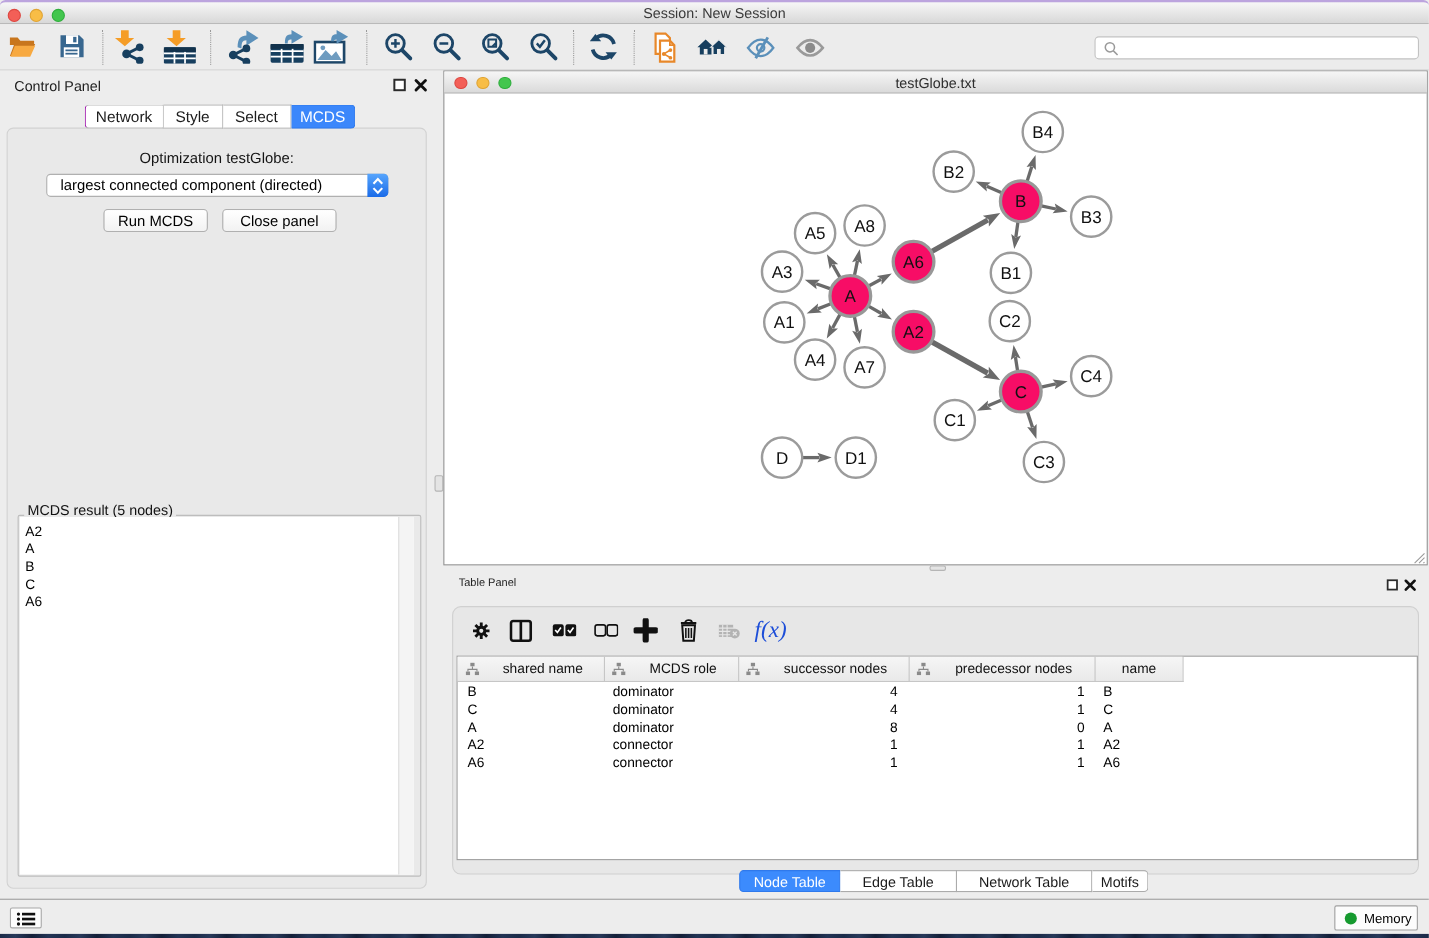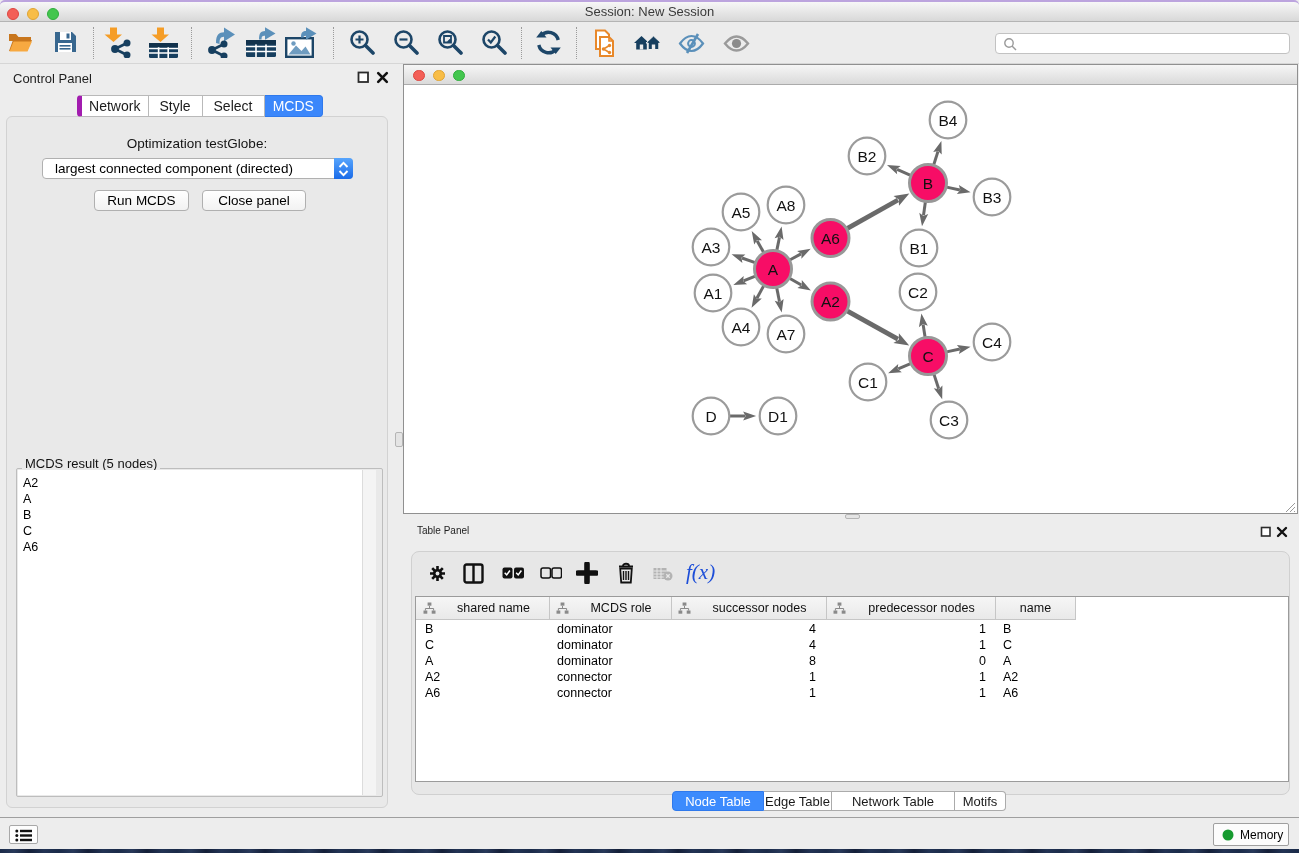--- a/index.html
+++ b/index.html
@@ -22,21 +22,21 @@
 #searchbox { position:absolute; left:995px; top:11px; width:295px; height:21px;
   background:#fff; border:1px solid #c2c2c2; border-radius:4px; }
 
 #cp-title { left:13px; top:71px; font-size:13px; color:#1e1e1e; }
 .winbtn { position:absolute; }
 #cp-box { left:6px; top:116px; width:382px; height:692px; background:#e9e9e9;
   border:1px solid #d2d2d2; border-radius:6px; }
 .tabrow { position:absolute; display:flex; }
 .tab { height:22px; line-height:21px; background:#fff; border:1px solid #b9b9b9;
   border-left:none; font-size:14px; color:#1c1c1c; text-align:center; }
-.tab.first { border-left:5px solid #a21caf; border-radius:4px 0 0 4px; }
+.tab.first { border-left:1px solid #a21caf; border-radius:4px 0 0 4px; }
 .tab.last { border-radius:0 4px 4px 0; }
 .tab.sel { background:#3b87fb; border-color:#2f79ec; color:#fff; }
 #opt-label { left:0; top:136px; width:394px; text-align:center; font-size:13.5px; color:#141414; }
 #mcds-select { left:42px; top:158px; width:311px; height:21px; background:#fff;
   border:1px solid #b0b0b0; border-radius:4px; }
 #mcds-select .txt { position:absolute; left:12px; top:2px; font-size:13.5px; color:#000; }
 #mcds-select .cap { position:absolute; right:-1px; top:-1px; width:19px; height:21px;
   border-radius:0 4px 4px 0; background:linear-gradient(#57a5fd,#1a6be8); }
 .btn { position:absolute; height:21px; background:linear-gradient(#ffffff,#f2f2f2);
   border:1px solid #b0b0b0; border-radius:4px;
@@ -258,20 +258,21 @@
 <div class="abs" id="mcds-scroll"></div>
 
 <div class="grab" style="left:395px;top:432px;width:8px;height:15px;"></div>
 <div class="grab" style="left:845px;top:514px;width:15px;height:5px;"></div>
 
 <div class="abs" id="iframe1">
   <div id="if-titlebar">
     <div class="tl2" style="left:9px;background:#f35f57;border:1px solid #dd4741;"></div>
     <div class="tl2" style="left:29px;background:#f8bd46;border:1px solid #e0a434;"></div>
     <div class="tl2" style="left:49px;background:#43c64e;border:1px solid #2fae3d;"></div>
+    <div id="if-title">testGlobe.txt</div>
   </div>
   <svg style="position:absolute;left:880px;top:436px" width="12" height="12" viewBox="0 0 12 12">
     <path d="M11 2 L2 11 M11 6 L6 11 M11 10 L10 11" stroke="#9a9a9a" stroke-width="1"></path>
   </svg>
   <svg style="position:absolute;left:0px;top:20px" width="893px" height="428px" viewBox="403 85 893 428" font-family="Liberation Sans, sans-serif">
 <line x1="762.7" y1="252.4" x2="756.1" y2="240.7" stroke="#6a6a6a" stroke-width="3.0"></line>
 <polygon points="750.7,231.1 761.0,240.2 755.9,240.3 753.2,244.6" fill="#6a6a6a"></polygon>
 <line x1="775.8" y1="250.4" x2="778.5" y2="237.2" stroke="#6a6a6a" stroke-width="3.0"></line>
 <polygon points="780.6,226.5 782.5,240.1 778.6,236.8 773.6,238.3" fill="#6a6a6a"></polygon>
 <line x1="754.1" y1="262.6" x2="741.0" y2="258.0" stroke="#6a6a6a" stroke-width="3.0"></line>
@@ -474,21 +475,21 @@
   <div class="td" style="left:480px;top:73px;width:90px;text-align:right">1</div>
   <div class="td" style="left:587px;top:73px">A2</div>
   <div class="td" style="left:9px;top:89px">A6</div>
   <div class="td" style="left:141px;top:89px">connector</div>
   <div class="td" style="left:310px;top:89px;width:90px;text-align:right">1</div>
   <div class="td" style="left:480px;top:89px;width:90px;text-align:right">1</div>
   <div class="td" style="left:587px;top:89px">A6</div>
 </div>
 <div class="tabrow2" style="left:672px;top:791px;">
   <div class="tab2" style="width:92px;background:#3c8bfd;border-color:#2f79ec;color:#fff;border-radius:4px 0 0 4px;border-left:1px solid #2f79ec;">Node Table</div>
-  <div class="tab2" style="width:68px;">Edge Table</div>
+  <div class="tab2" style="width:106px;">Edge Table</div>
   <div class="tab2" style="width:123px;">Network Table</div>
   <div class="tab2" style="width:51px;border-radius:0 4px 4px 0;">Motifs</div>
 </div>
 
 <div class="abs" id="statusbar">
   <div id="listbtn">
     <svg style="position:absolute;left:5px;top:3px" width="18" height="13" viewBox="0 0 18 13">
       <g fill="#111">
           <circle cx="1.8" cy="2" r="1.5"></circle>
           <circle cx="1.8" cy="6.5" r="1.5"></circle>

